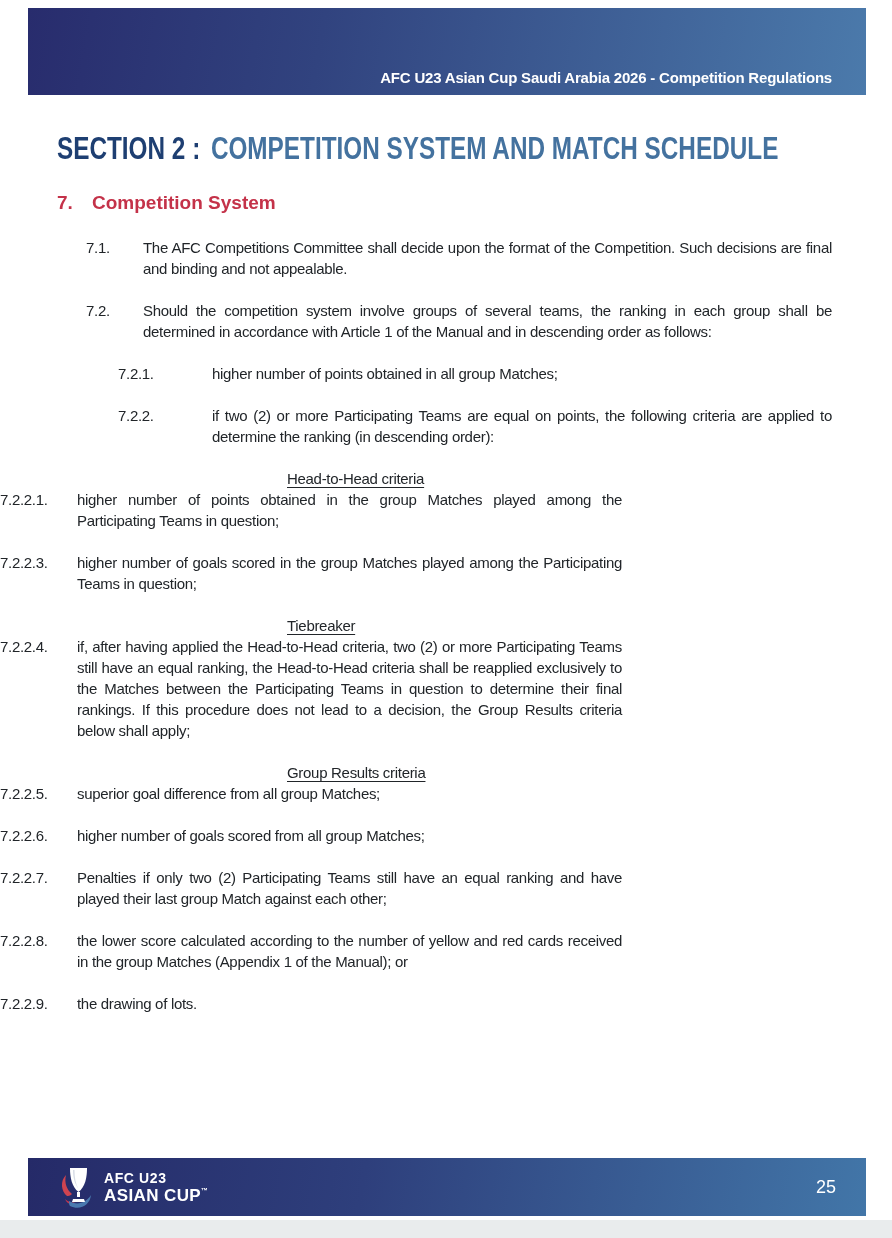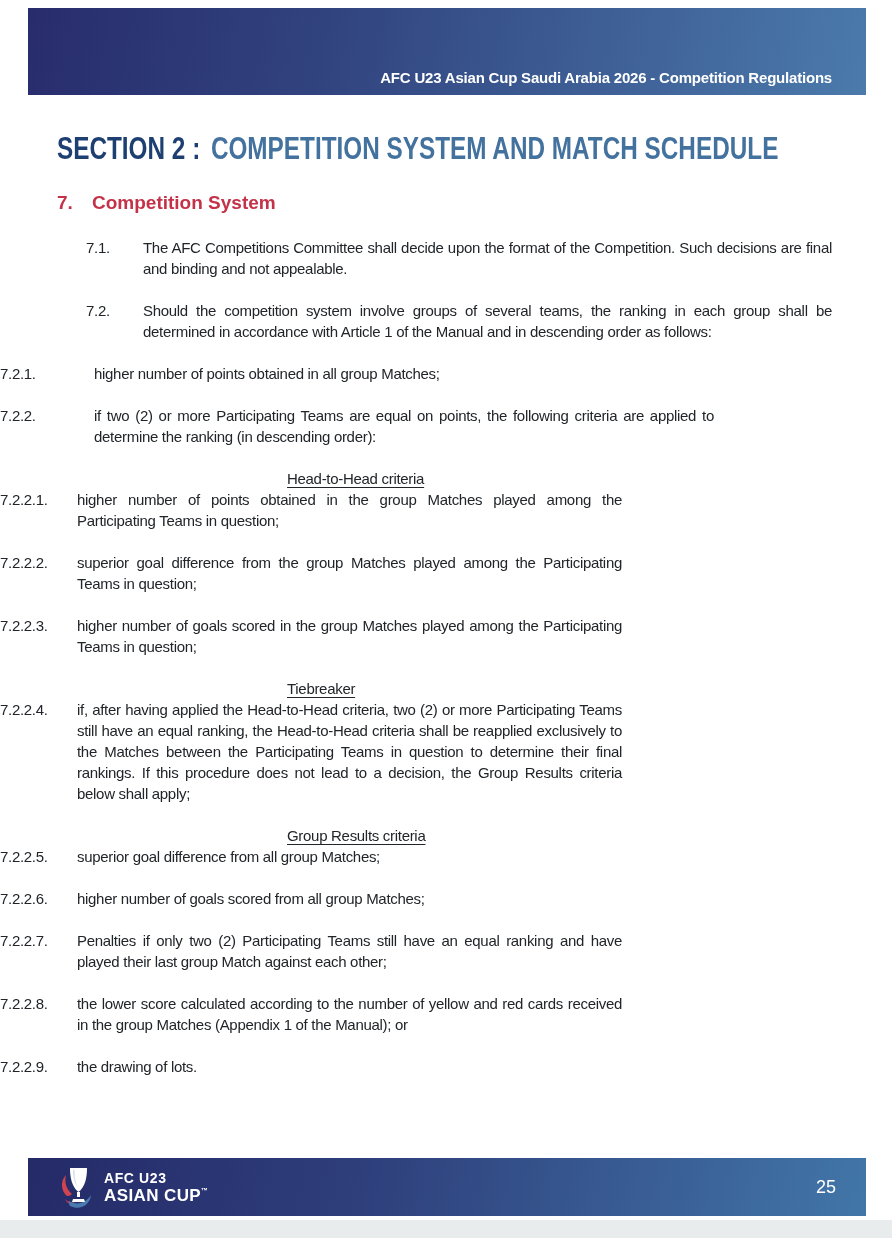--- a/index.html
+++ b/index.html
@@ -78,21 +78,21 @@
     display: flex;
     margin-bottom: 21px;
   }
   .clause .num { flex: 0 0 auto; }
   .clause .txt { text-align: justify; }
 
   .lvl1 { margin-left: 86px; }
   .lvl1 .num { width: 57px; }
   .lvl1 .txt { width: 689px; }
 
-  .lvl2 { }
+  .lvl2 { margin-left: 118px; }
   .lvl2 .num { width: 94px; }
   .lvl2 .txt { width: 620px; }
 
   .lvl3 { }
   .lvl3 .num { width: 77px; }
   .lvl3 .txt { width: 545px; }
 
   .clause-heading {
     margin-left: 287px;
     text-decoration: underline;
@@ -175,24 +175,20 @@
       <div class="txt">higher number of points obtained in all group Matches;</div>
     </div>
     <div class="clause lvl2">
       <span class="num">7.2.2.</span>
       <div class="txt">if two (2) or more Participating Teams are equal on points, the following criteria are applied to determine the ranking (in descending order):</div>
     </div>
     <div class="clause-heading">Head-to-Head criteria</div>
     <div class="clause lvl3">
       <span class="num">7.2.2.1.</span>
       <div class="txt">higher number of points obtained in the group Matches played among the Participating Teams in question;</div>
-    </div>
-    <div class="clause lvl3">
-      <span class="num">7.2.2.2.</span>
-      <div class="txt">superior goal difference from the group Matches played among the Participating Teams in question;</div>
     </div>
     <div class="clause lvl3">
       <span class="num">7.2.2.3.</span>
       <div class="txt">higher number of goals scored in the group Matches played among the Participating Teams in question;</div>
     </div>
     <div class="clause-heading">Tiebreaker</div>
     <div class="clause lvl3">
       <span class="num">7.2.2.4.</span>
       <div class="txt">if, after having applied the Head-to-Head criteria, two (2) or more Participating Teams still have an equal ranking, the Head-to-Head criteria shall be reapplied exclusively to the Matches between the Participating Teams in question to determine their final rankings. If this procedure does not lead to a decision, the Group Results criteria below shall apply;</div>
     </div>

